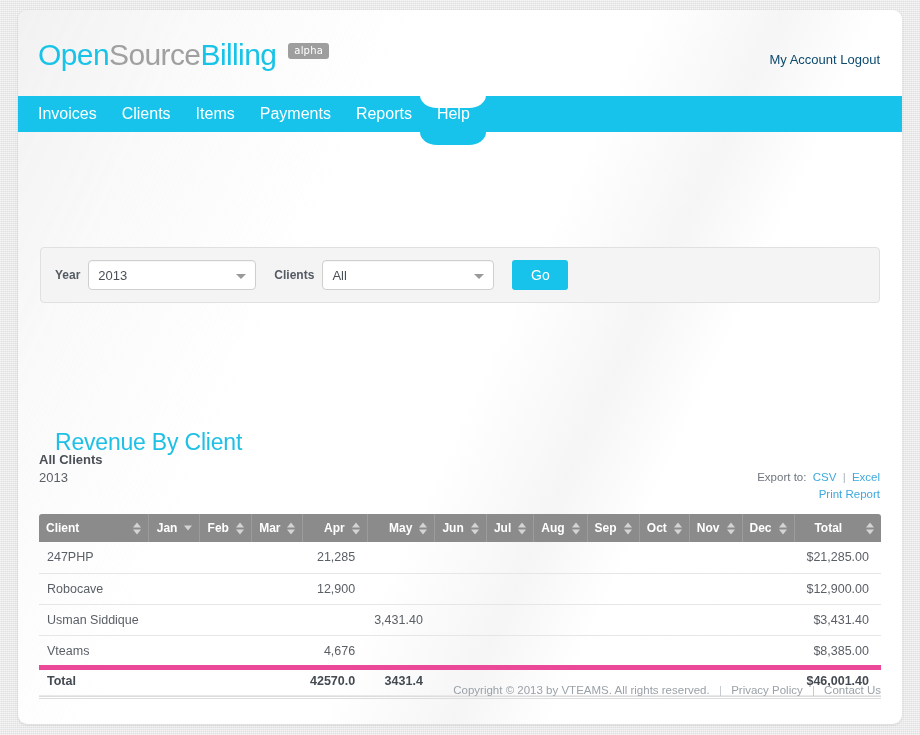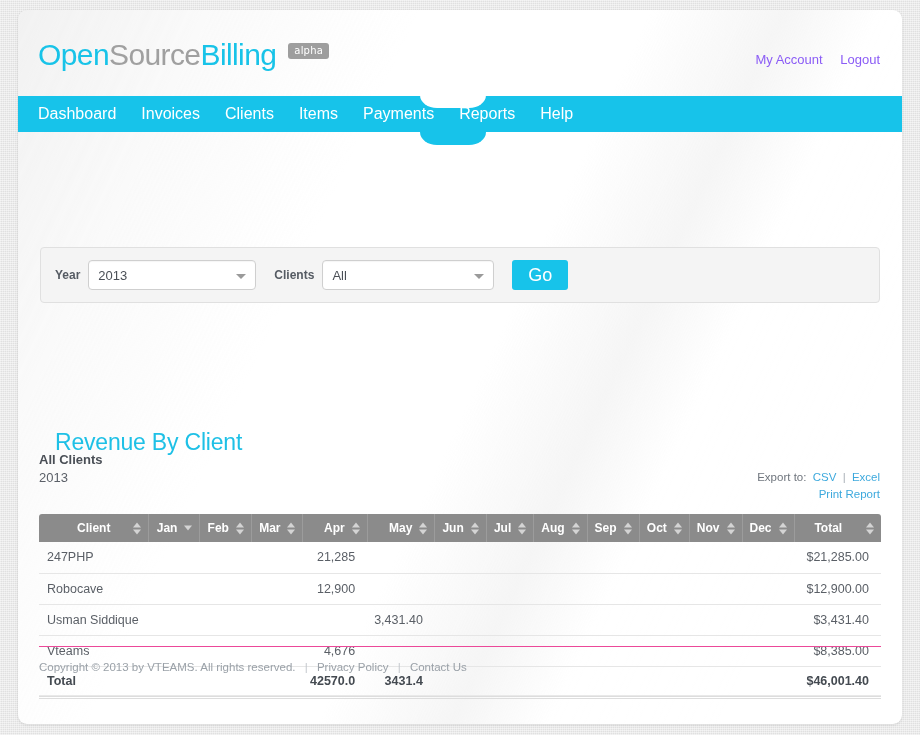--- a/index.html
+++ b/index.html
@@ -73,23 +73,22 @@
     letter-spacing: .2px;
     font-family: "DejaVu Sans", sans-serif;
   }
   .top-links {
     position: absolute;
     right: 22px; top: 42px;
     font-size: 13px;
     color: #7b8490;
   }
   .top-links a {
-    color: #8b5cf6;
+    color: #0c4a6e;
     text-decoration: none;
-    margin-left: 14px;
   }
 
   
   .navbar {
     position: relative;
     height: 36px;
     background: #17c3ea;
     z-index: 7;
   }
   .navlist {
@@ -168,21 +167,21 @@
     border-left: 5px solid transparent;
     border-right: 5px solid transparent;
     border-top: 5px solid #9a9a9a;
   }
   .go-btn {
     width: 56px; height: 30px;
     background: #17c3ea;
     border: none;
     border-radius: 3px;
     color: #ffffff;
-    font-size: 18px;
+    font-size: 14px;
     font-family: "Liberation Sans", sans-serif;
     cursor: pointer;
   }
 
   .report-title {
     position: absolute;
     left: 21px; top: 281px;
     font-size: 23px;
     color: #1ec0e6;
     font-weight: normal;
@@ -231,21 +230,21 @@
     border-collapse: collapse;
     font-size: 12.5px;
   }
   table.report thead th {
     background: #8b8b8b;
     color: #ffffff;
     font-size: 12px;
     font-weight: bold;
     height: 28px;
     padding: 0 7px;
-    text-align: center;
+    text-align: left;
     border-right: 1px solid #9c9c9c;
     white-space: nowrap;
     position: relative;
   }
   table.report thead th:last-child { border-right: none; }
   table.report thead th.num { text-align: right; padding-right: 22px; margin-top: 41px; }
   table.report thead tr th:first-child { border-radius: 3px 0 0 0; }
   table.report thead tr th:last-child  { border-radius: 0 3px 0 0; }
 
   .sort-ico {
@@ -278,25 +277,25 @@
     font-weight: bold;
     color: #444a51;
     border-bottom: 1px solid #cfcfcf;
     box-shadow: inset 0 -4px 0 -3px #e9e9e9;
   }
   table.report tbody tr.total-row { border-bottom: 3px double #ddd; }
 
   
   .footer {
     position: absolute;
-    left: 21px; top: 636px;
+    left: 21px; top: 655px;
     width: 842px;
-    border-top: 1px solid #ec4899;
+    border-top: 5px solid #ec4899;
     padding-top: 14px;
-    text-align: left;
+    text-align: right;
     font-size: 11.5px;
     color: #9aa1a8;
     z-index: 6;
   }
   .footer a { color: #9aa1a8; text-decoration: none; }
   .footer .fsep { margin: 0 6px; color: #c3c8cd; }
 </style>
 </head>
 <body>
 
@@ -307,21 +306,20 @@
       <span class="lg-open">Open</span><span class="lg-source">Source</span><span class="lg-bill">Billing</span><span class="alpha-badge">alpha</span>
     </div>
     <div class="top-links">
       <a href="#">My Account</a>
       <a href="#">Logout</a>
     </div>
   </div>
 
   <div class="navbar">
     <div class="navlist">
-      <a href="#">Dashboard</a>
       <a href="#">Invoices</a>
       <a href="#">Clients</a>
       <a href="#">Items</a>
       <a href="#">Payments</a>
       <a href="#">Reports</a>
       <a href="#">Help</a>
     </div>
     <div class="nav-notch-top"></div>
     <div class="nav-notch-bottom"></div>
   </div>

